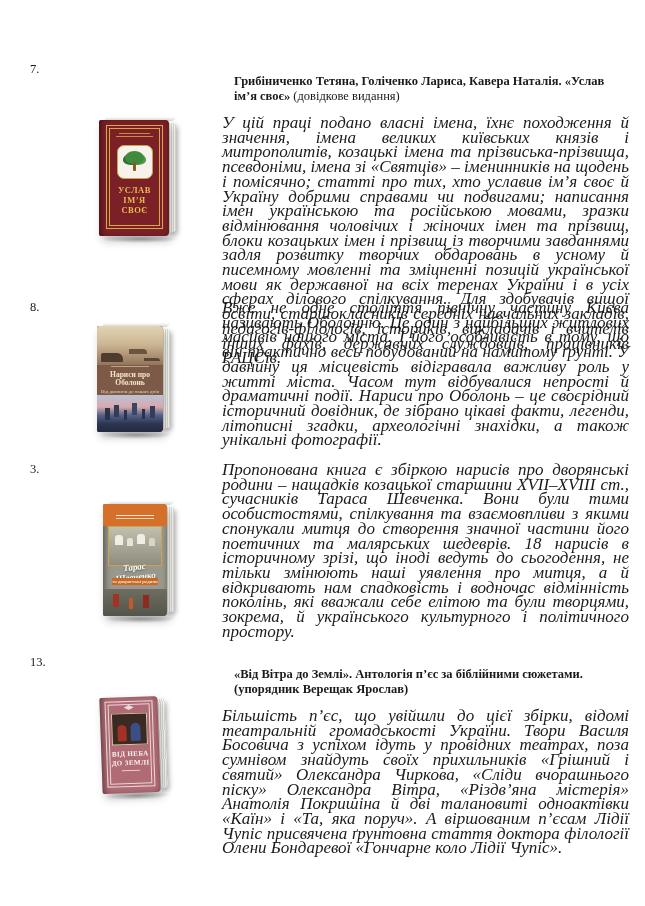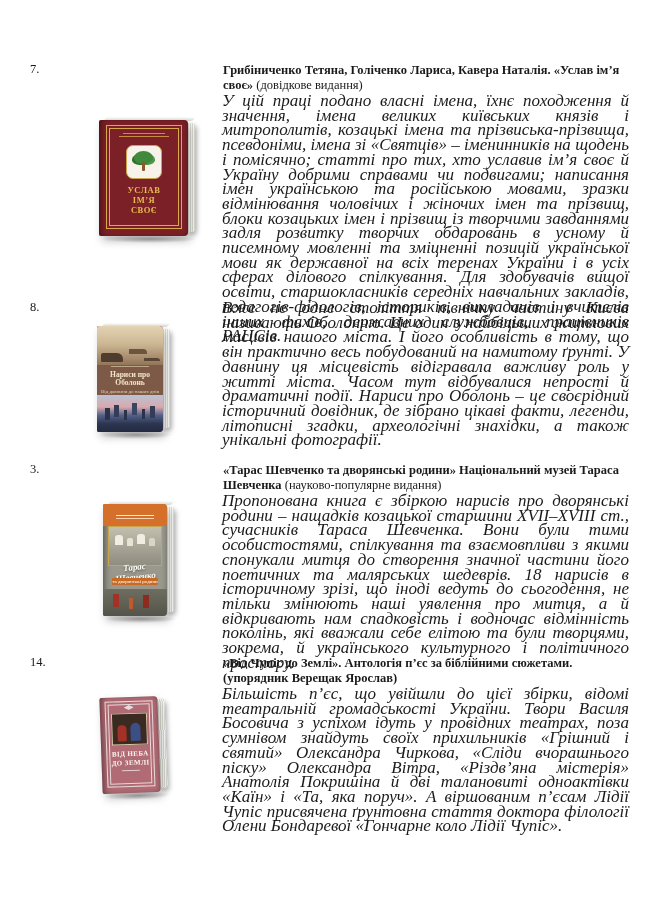--- a/index.html
+++ b/index.html
@@ -16,21 +16,21 @@
   
   .entry{position:absolute;left:0;width:645px;}
   .entry .num{
     position:absolute;left:30px;top:0;
     font-size:12.5px;line-height:15px;
   }
   .entry .text{
     position:absolute;left:222px;top:0;width:407px;
   }
   .title{
-    margin:1px;font-size:12.5px;line-height:15px;text-align:left;
+    margin:12px;font-size:12.5px;line-height:15px;text-align:left;
   }
   .t-bold{font-weight:bold;white-space:pre-line;}
   .t-note{font-weight:normal;}
   .body{
     margin:1px 0 0 0;
     font-size:17px;line-height:14.7px;
     font-style:italic;text-align:justify;
   }
 
   
@@ -195,21 +195,21 @@
   .b14-rule{margin-top:3px;width:40%;height:1px;background:#e8d9da;opacity:.9;}
 </style>
 </head>
 <body>
 
 <div class="page">
 
   <section class="entry" style="top:62px;">
     <div class="num">7.</div>
 
-    <div class="book b11" style="left:99px;top:58px;width:70px;height:116px;padding-left:19px;">
+    <div class="book b11" style="left:99px;top:58px;width:70px;height:116px;">
       <div class="shadow"></div>
       <div class="pages-top"></div>
       <div class="pages"></div>
       <div class="cover">
         <div class="b11-frame">
           <div class="b11-author">
               <i></i>
               <i></i>
             </div>
           <div class="b11-panel">
@@ -262,44 +262,43 @@
             <i></i>
           </div>
         <div class="b13-photo"></div>
         <div class="b13-script">Тарас Шевченко</div>
         <div class="b13-chip">та дворянські родини</div>
         <div class="b13-bottom"></div>
       </div>
     </div>
 
     <div class="text">
-      <p class="title"><span class="t-bold">«Тарас Шевченко та дворянські родини» Національний музей Тараса Шевченка</span><span class="t-note"> (науково-популярне видання)</span></p>
       <p class="body">Пропонована книга є збіркою нарисів про дворянські родини – нащадків козацької старшини XVII–XVIII ст., сучасників Тараса Шевченка. Вони були тими особистостями, спілкування та взаємовпливи з якими спонукали митця до створення значної частини його поетичних та малярських шедеврів. 18 нарисів в історичному зрізі, що іноді ведуть до сьогодення, не тільки змінюють наші уявлення про митця, а й відкривають нам спадковість і водночас відмінність поколінь, які вважали себе елітою та були творцями, зокрема, й українського культурного і політичного простору.</p>
     </div>
   </section>
 
   <section class="entry" style="top:655px;">
-    <div class="num">14.</div>
+    <div class="num">13.</div>
 
     <div class="book b14" style="left:101px;top:42px;width:58px;height:96px;">
       <div class="shadow"></div>
       <div class="pages"></div>
       <div class="cover">
         <div class="b14-border">
           <div class="b14-ornament"></div>
           <div class="b14-painting">
             <div class="fig-red"></div>
             <div class="fig-blue"></div>
           </div>
           <div class="b14-title">ВІД НЕБА ДО ЗЕМЛІ</div>
           <div class="b14-rule"></div>
         </div>
       </div>
     </div>
 
     <div class="text">
-      <p class="title"><span class="t-bold">«Від Чупіс до Землі». Антологія п’єс за біблійними сюжетами.
+      <p class="title"><span class="t-bold">«Від Вітра до Землі». Антологія п’єс за біблійними сюжетами.
 (упорядник Верещак Ярослав)</span><span class="t-note"></span></p>
       <p class="body">Більшість п’єс, що увійшли до цієї збірки, відомі театральній громадськості України. Твори Василя Босовича з успіхом ідуть у провідних театрах, поза сумнівом знайдуть своїх прихильників «Грішний і святий» Олександра Чиркова, «Сліди вчорашнього піску» Олександра Вітра, «Різдв’яна містерія» Анатолія Покришіна й дві талановиті одноактівки «Каїн» і «Та, яка поруч». А віршованим п’єсам Лідії Чупіс присвячена ґрунтовна стаття доктора філології Олени Бондаревої «Гончарне коло Лідії Чупіс».</p>
     </div>
   </section>
 
 </div>
 
 </body></html>

